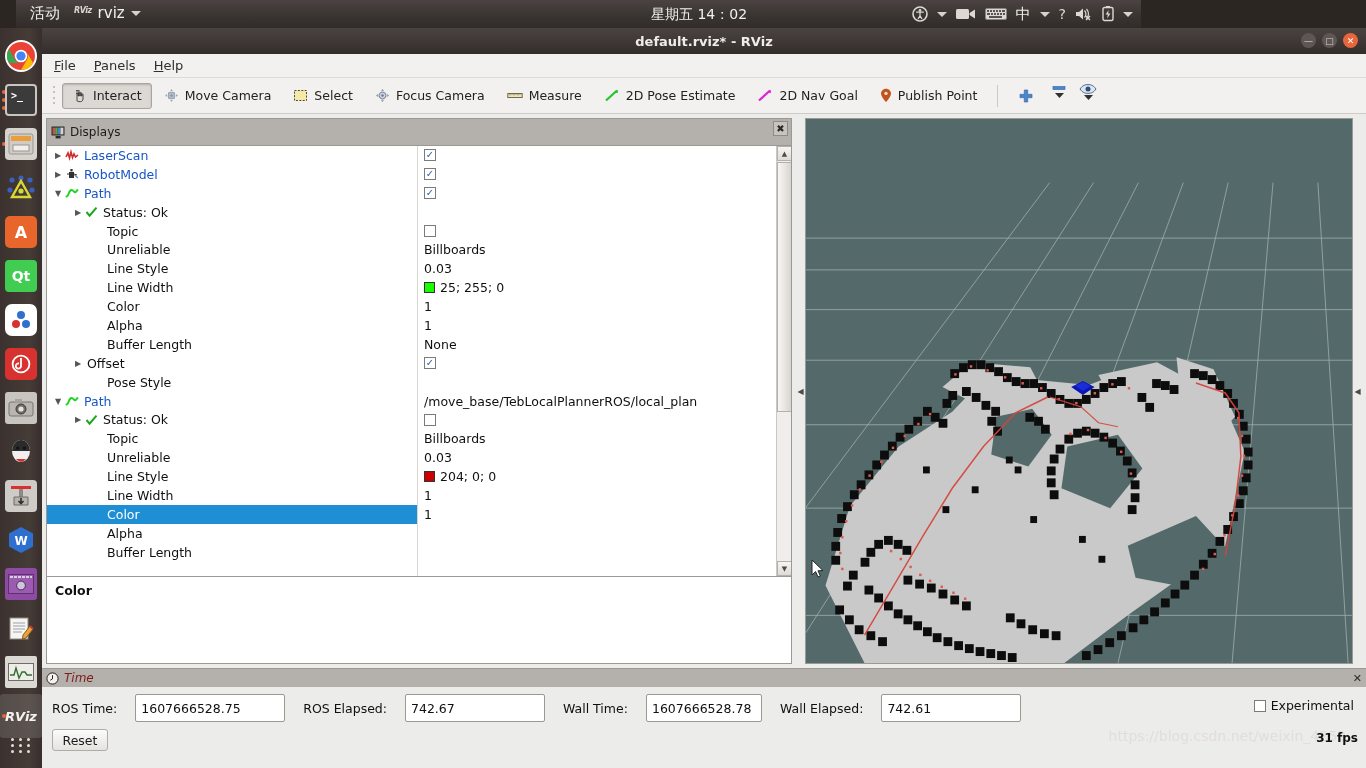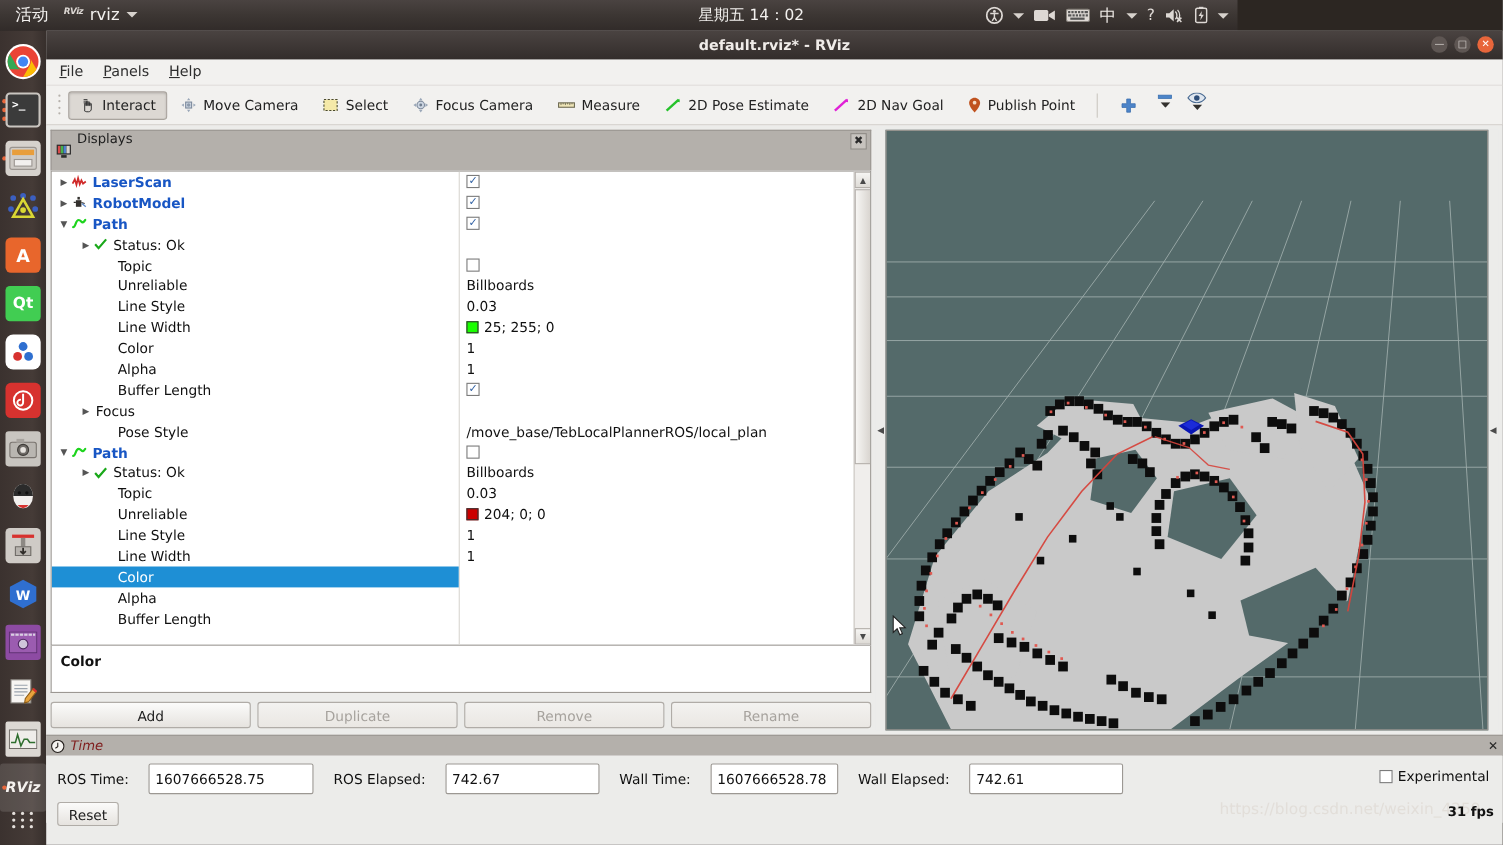--- a/index.html
+++ b/index.html
@@ -3,21 +3,21 @@
 <meta charset="utf-8">
 <style>
   * { box-sizing: border-box; margin: 0; padding: 0; }
   html, body {
     width: 1366px; height: 768px; overflow: hidden;
     font-family: "DejaVu Sans", "Liberation Sans", sans-serif;
     background: #2c2622;
   }
   
   #topbar {
-    position: absolute; top: 0; left: 0; width: 1125px; height: 28px;
+    position: absolute; top: 0; left: 16px; width: 1125px; height: 28px;
     background: linear-gradient(to bottom, #4a4341 0%, #3c3633 50%, #312b29 100%);
     color: #e6e2df; font-size: 13px;
   }
   #activities { position: absolute; left: 14px; top: 4px; font-size: 15px; color: #f2f0ee; }
   #app-menu { position: absolute; left: 58px; top: 4px; display: flex; align-items: center; gap: 6px; }
   .rviz-mini {
     font-size: 8px; font-weight: bold; color: #ddd8d4; font-style: italic;
     letter-spacing: -0.5px; transform: translateY(-3px);
   }
   #app-name { font-size: 15px; color: #f2f0ee; }
@@ -79,37 +79,37 @@
   .tbtn { height: 26px; display: flex; align-items: center; gap: 6px; padding: 0 9px;
           font-size: 12.5px; color: #222; border: 1px solid transparent; border-radius: 3px; }
   .tbtn.pressed { background: #dcd8d3; border: 1px solid #a9a49e; box-shadow: inset 0 1px 2px rgba(0,0,0,0.18); }
   .tb-sep { width: 1px; height: 22px; background: #cbc7c1; margin: 0 8px; }
   .icn { display: inline-flex; align-items: center; justify-content: center; }
   
   #body { position: relative; height: 554px; background: #ececea; padding: 4px; display: flex; gap: 4px; }
   #leftpane { width: 746px; display: flex; flex-direction: column; }
   
   #disp-header {
-    height: 37px; background: #b4b0ab; display: flex; gap: 5px;
+    height: 27px; background: #b4b0ab; display: flex; align-items: center; gap: 5px;
     padding: 0 4px; border: 1px solid #9c9893; border-bottom: none; position: relative;
   }
   #disp-header .ttl { font-size: 12px; color: #1c1c1c; }
   #disp-close { position: absolute; right: 3px; top: 2px; width: 15px; height: 15px;
     background: #c7c3be; border: 1px solid #8e8a85; display: flex; align-items: center;
     justify-content: center; font-size: 10px; color: #2a2a2a; }
   #tree-wrap { flex: 0 0 432px; background: #fff; border: 1px solid #9c9893; display: flex; position: relative; overflow: hidden; }
   #tree-names { width: 370px; position: relative; }
   #tree-split { width: 1px; background: #d9d6d2; }
   #tree-vals { flex: 1; position: relative; }
   .row { height: 18.9px; display: flex; align-items: center; font-size: 12.5px; color: #101010; white-space: nowrap; }
   .row.sel { background: #1e8fd5; color: #fff; }
   .row .arrow { width: 10px; height: 10px; display: inline-flex; align-items: center; justify-content: center;
                 font-size: 8px; color: #555; flex: none; }
   .row .nm { overflow: hidden; }
-  .row .nm.bold { font-weight: bold; color: #1856c4; }
+  .row .nm.bold { font-weight: normal; color: #1856c4; }
   .chk { width: 12px; height: 12px; border: 1px solid #7b7b7b; background: #fff; display: inline-flex;
          align-items: center; justify-content: center; font-size: 10px; color: #2e5fa3; line-height: 1; }
   .swatch { width: 11px; height: 11px; border: 1px solid #333; display: inline-block; margin-right: 5px;
             vertical-align: -1px; }
   
   #tree-sb { position: absolute; right: 0; top: 0; width: 15px; height: 100%; background: #f0eeec;
              border-left: 1px solid #cbc7c2; }
   .sb-btn { width: 15px; height: 15px; background: linear-gradient(to bottom,#f6f5f3,#dedbd6);
             border: 1px solid #b4b0ab; display: flex; align-items: center; justify-content: center;
             font-size: 7px; color: #4a4a4a; }
@@ -614,21 +614,21 @@
               <span class="nm">Alpha</span>
             </div>
             <div class="row" style="padding-left: 46px;">
               <span class="arrow"></span>
               <span style="width:4px;display:inline-block"></span>
               <span class="nm">Buffer Length</span>
             </div>
             <div class="row" style="padding-left: 26px;">
               <span class="arrow">▶</span>
               <span style="width:4px;display:inline-block"></span>
-              <span class="nm">Focus</span>
+              <span class="nm">Offset</span>
             </div>
             <div class="row" style="padding-left: 46px;">
               <span class="arrow"></span>
               <span style="width:4px;display:inline-block"></span>
               <span class="nm">Pose Style</span>
             </div>
             <div class="row" style="padding-left: 6px;">
               <span class="arrow">▼</span>
               <span class="icn" style="margin:0 5px 0 2px;">
                 <svg width="14" height="12" viewBox="0 0 14 12">
@@ -707,20 +707,23 @@
               <span class="swatch" style="background:#19ff00"></span>
               <span>25; 255; 0</span>
             </div>
             <div class="row" style="padding-left: 6px;">
               <span>1</span>
             </div>
             <div class="row" style="padding-left: 6px;">
               <span>1</span>
             </div>
             <div class="row" style="padding-left: 6px;">
+              <span>None</span>
+            </div>
+            <div class="row" style="padding-left: 6px;">
               <span class="chk">✓</span>
             </div>
             <div class="row" style="padding-left: 6px;"></div>
             <div class="row" style="padding-left: 6px;">
               <span>/move_base/TebLocalPlannerROS/local_plan</span>
             </div>
             <div class="row" style="padding-left: 6px;">
               <span class="chk"></span>
             </div>
             <div class="row" style="padding-left: 6px;">
@@ -744,26 +747,20 @@
           <div class="sb-btn">▲</div>
           <div id="sb-thumb"></div>
           <div class="sb-btn" style="position:absolute;bottom:0;left:0;">▼</div>
         </div>
       </div>
 
       <div id="desc">
         <div class="hd">Color</div>
       </div>
 
-      <div id="btnrow">
-        <div class="dbtn">Add</div>
-        <div class="dbtn disabled">Duplicate</div>
-        <div class="dbtn disabled">Remove</div>
-        <div class="dbtn disabled">Rename</div>
-      </div>
     </div>
 
     <div id="viewwrap">
       <div class="vsplit">◀</div>
       <div id="view3d">
         <svg id="grid-svg" viewBox="0 0 560 548" preserveAspectRatio="none">
           <g stroke="#b9c5c3" stroke-width="0.8" fill="none" opacity="0.75">
             <path d="M-120 548 L250 64"></path>
               <path d="M-20 548 L295 64"></path>
               <path d="M90 548 L341 64"></path>

